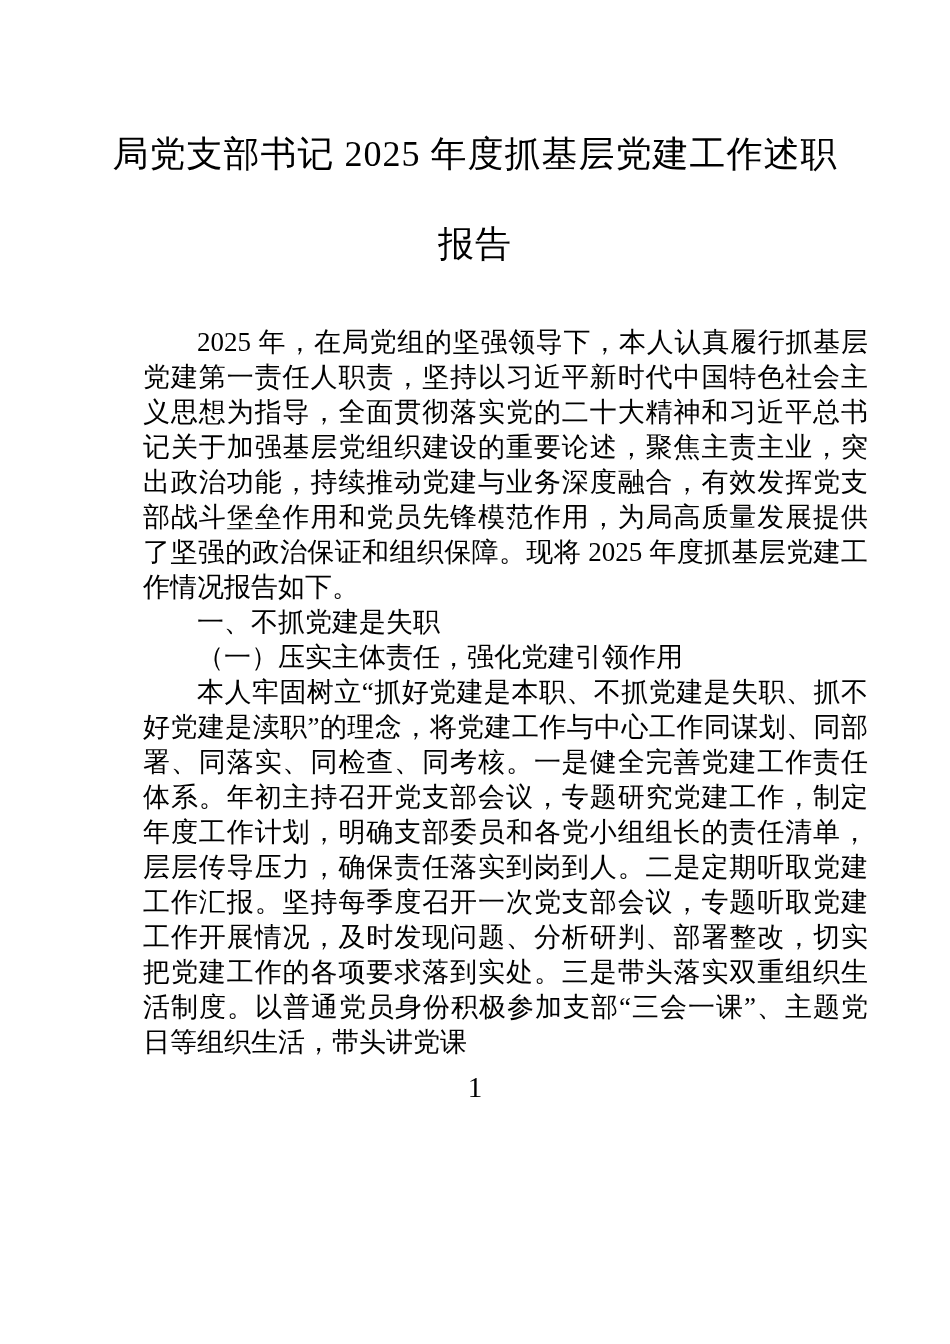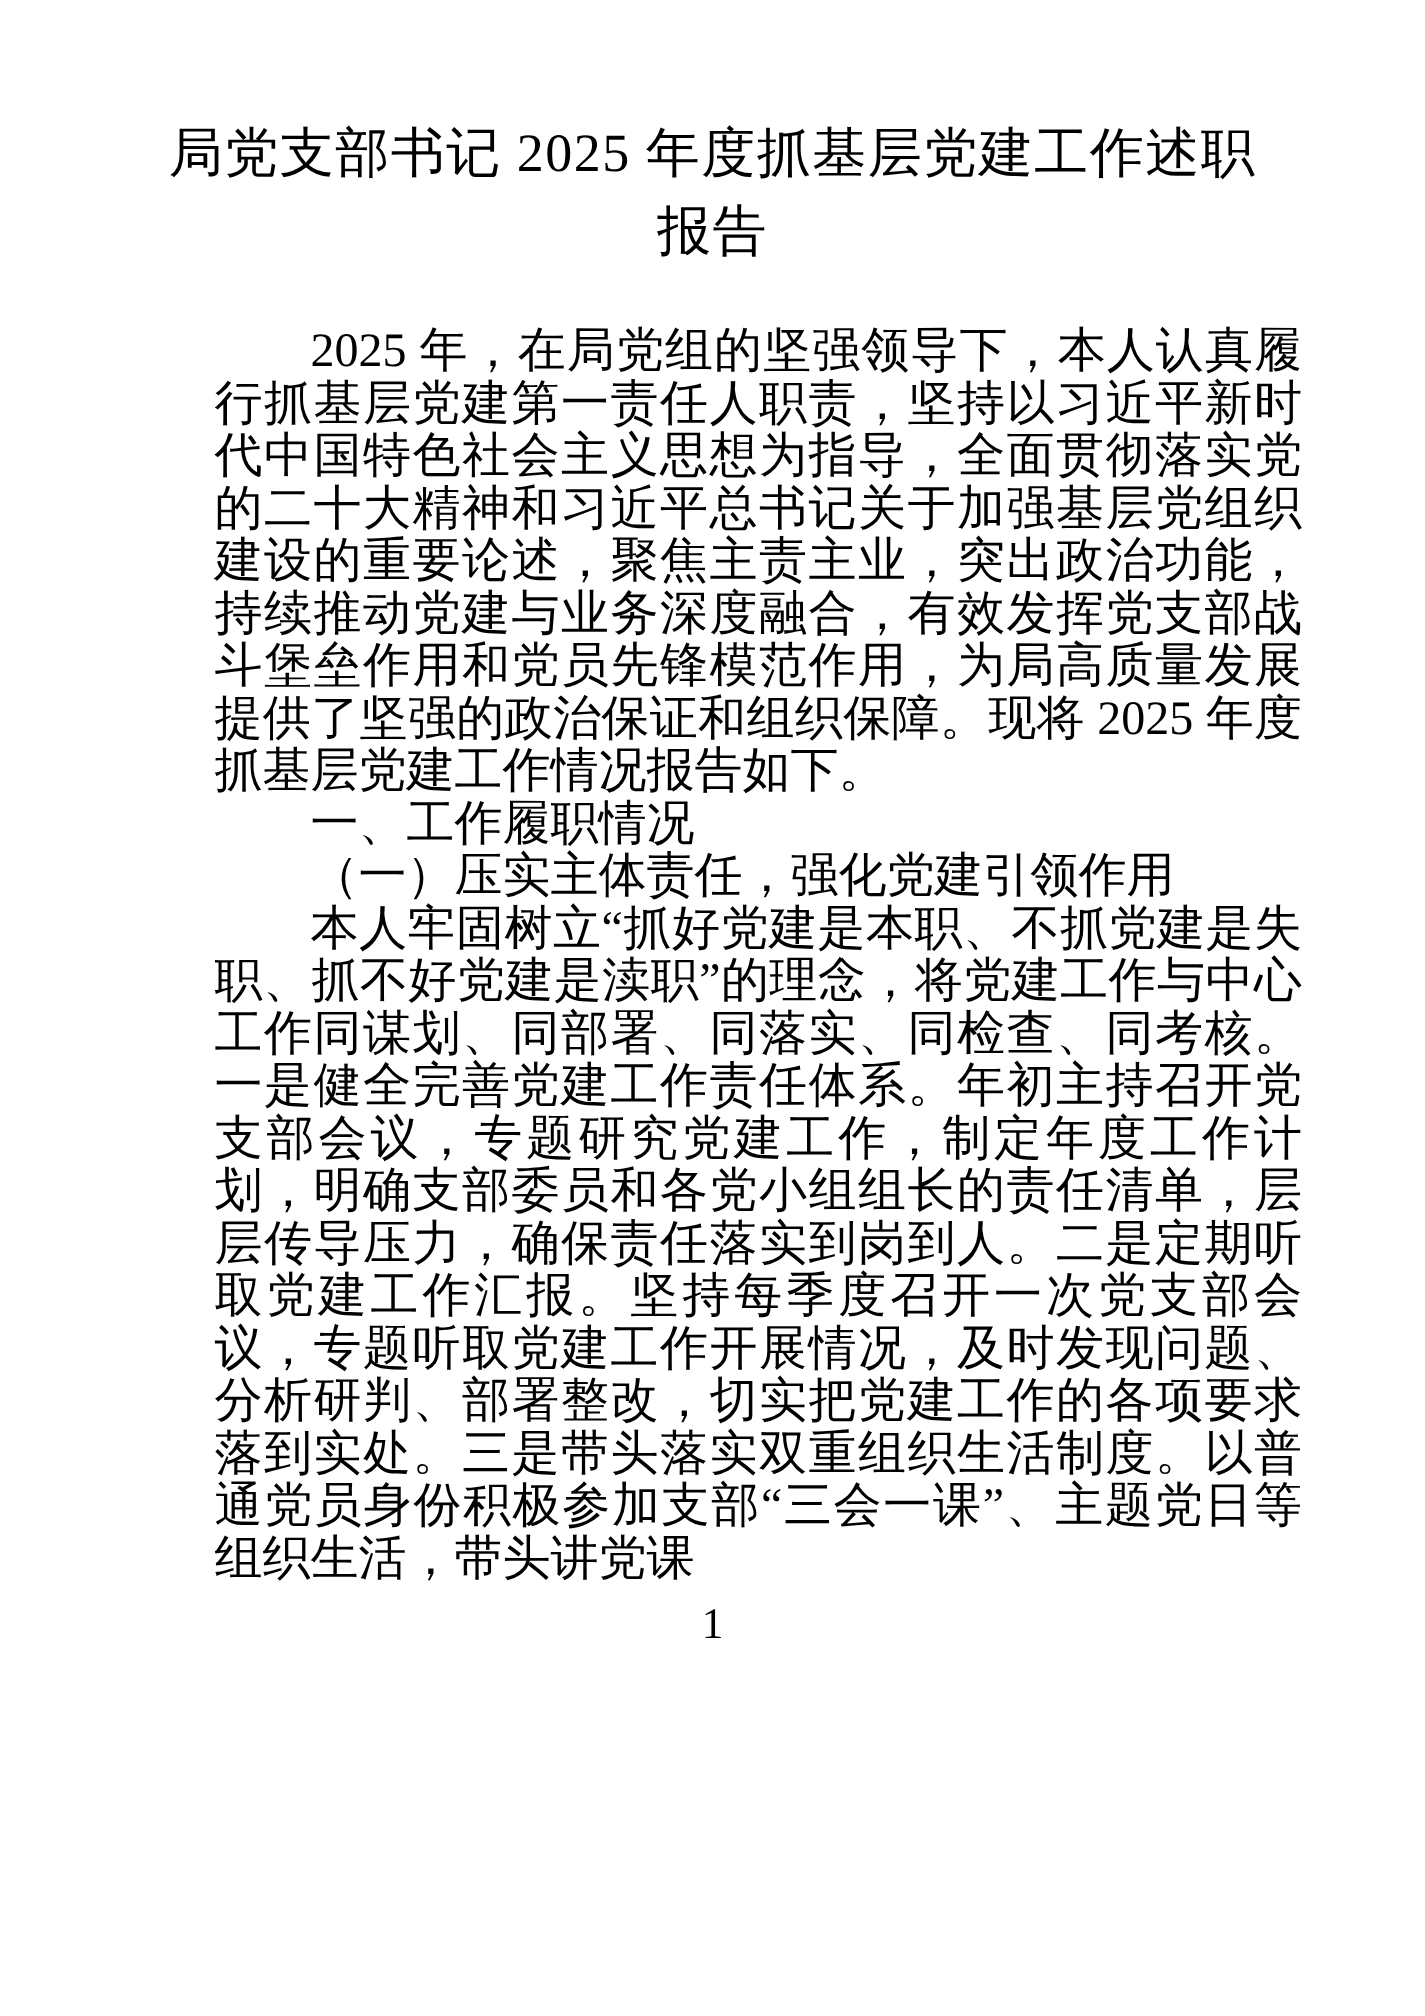--- a/index.html
+++ b/index.html
@@ -13,30 +13,30 @@
     height: 1344px;
     margin: 0 auto;
     background: #ffffff;
     color: #000000;
     overflow: hidden;
     
     font-family: "Liberation Serif", "DejaVu Sans", sans-serif;
   }
   .doc-title {
     margin: 0 110px;
-    padding-top: 76px;
+    padding-top: 109px;
     font-size: 36px;
-    line-height: 52px;
+    line-height: 90px;
     font-weight: normal;
     text-align: center;
     letter-spacing: 1px;
   }
   .doc-body {
     margin: 36px 82px 0 143px; 
-    font-size: 32px;
+    font-size: 27px;
     line-height: 35px;
   }
   .para {
     margin: 0;
     text-indent: 2em;
     text-align: justify;
     text-justify: inter-ideograph;
     word-break: break-all;
     overflow-wrap: anywhere;
   }
@@ -48,19 +48,19 @@
   }
 </style>
 </head>
 <body>
 
 <div class="page">
   <h1 class="doc-title">局党支部书记 2025 年度抓基层党建工作述职报告</h1>
 
   <div class="doc-body">
       <p class="para body">2025 年，在局党组的坚强领导下，本人认真履行抓基层党建第一责任人职责，坚持以习近平新时代中国特色社会主义思想为指导，全面贯彻落实党的二十大精神和习近平总书记关于加强基层党组织建设的重要论述，聚焦主责主业，突出政治功能，持续推动党建与业务深度融合，有效发挥党支部战斗堡垒作用和党员先锋模范作用，为局高质量发展提供了坚强的政治保证和组织保障。现将 2025 年度抓基层党建工作情况报告如下。</p>
-      <p class="para heading">一、工作履职情况</p>
+      <p class="para heading">一、不抓党建是失职</p>
       <p class="para heading">（一）压实主体责任，强化党建引领作用</p>
       <p class="para body">本人牢固树立“抓好党建是本职、不抓党建是失职、抓不好党建是渎职”的理念，将党建工作与中心工作同谋划、同部署、同落实、同检查、同考核。一是健全完善党建工作责任体系。年初主持召开党支部会议，专题研究党建工作，制定年度工作计划，明确支部委员和各党小组组长的责任清单，层层传导压力，确保责任落实到岗到人。二是定期听取党建工作汇报。坚持每季度召开一次党支部会议，专题听取党建工作开展情况，及时发现问题、分析研判、部署整改，切实把党建工作的各项要求落到实处。三是带头落实双重组织生活制度。以普通党员身份积极参加支部“三会一课”、主题党日等组织生活，带头讲党课</p>
     </div>
 
   <div class="page-number">1</div>
 </div>
 
 </body></html>

